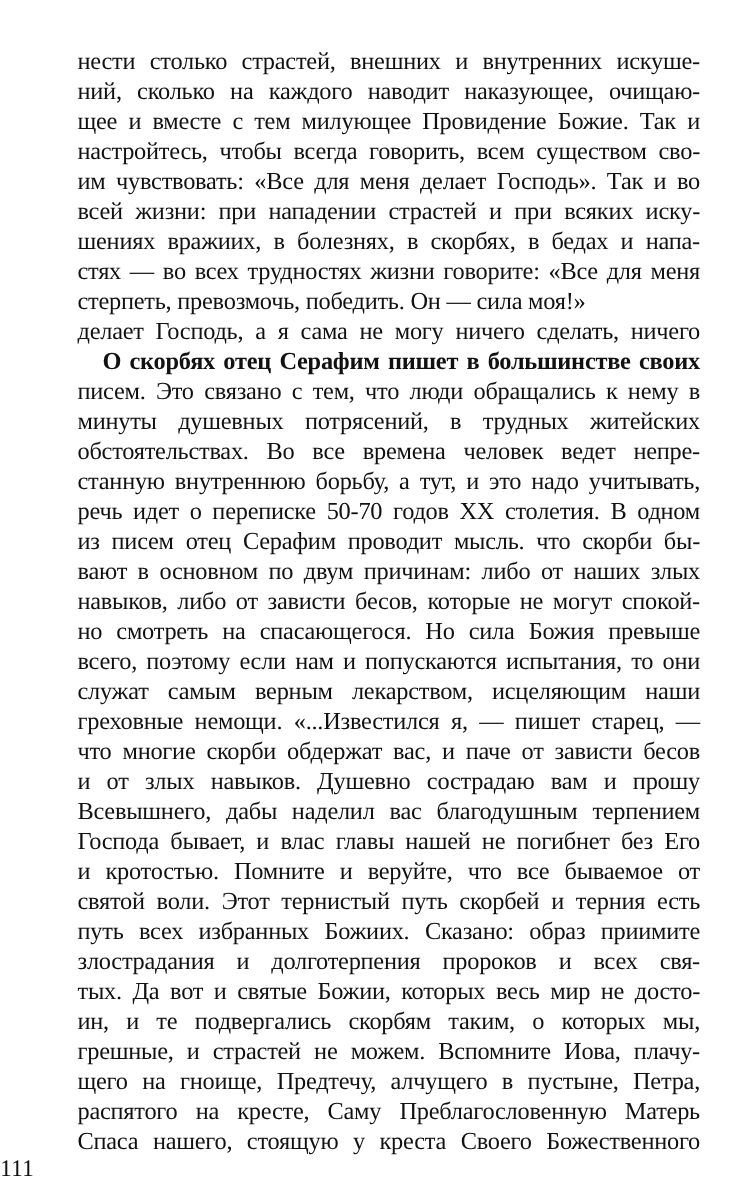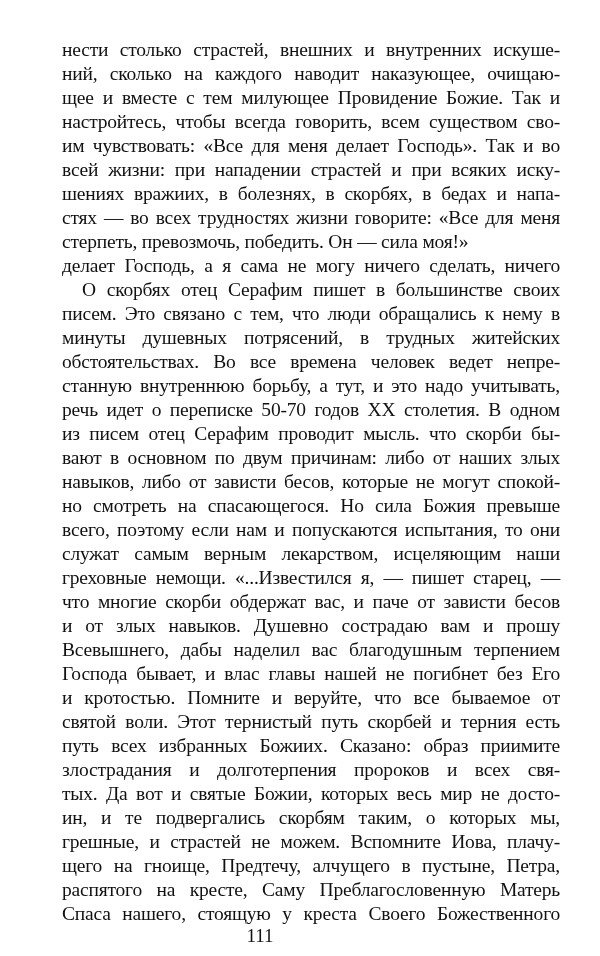--- a/index.html
+++ b/index.html
@@ -30,29 +30,29 @@
     white-space: nowrap;
     text-align: justify;
     text-align-last: justify;
     letter-spacing: -0.2px;
   }
   .line.last {
     text-align-last: left;
   }
   .line.indent {
     padding-left: 20px;
+    font-weight: bold;
   }
   .it {
   }
   .page-number {
     position: absolute;
     left: 0;
     width: 520px;
     top: 924px;
-    text-align: center;
     font-size: 19px;
     line-height: 24px;
   }
 </style>
 </head>
 <body>
 
 <div class="page">
   <span class="line">нести столько страстей, внешних и внутренних искуше-</span>
   <span class="line">ний, сколько на каждого наводит наказующее, очищаю-</span>

